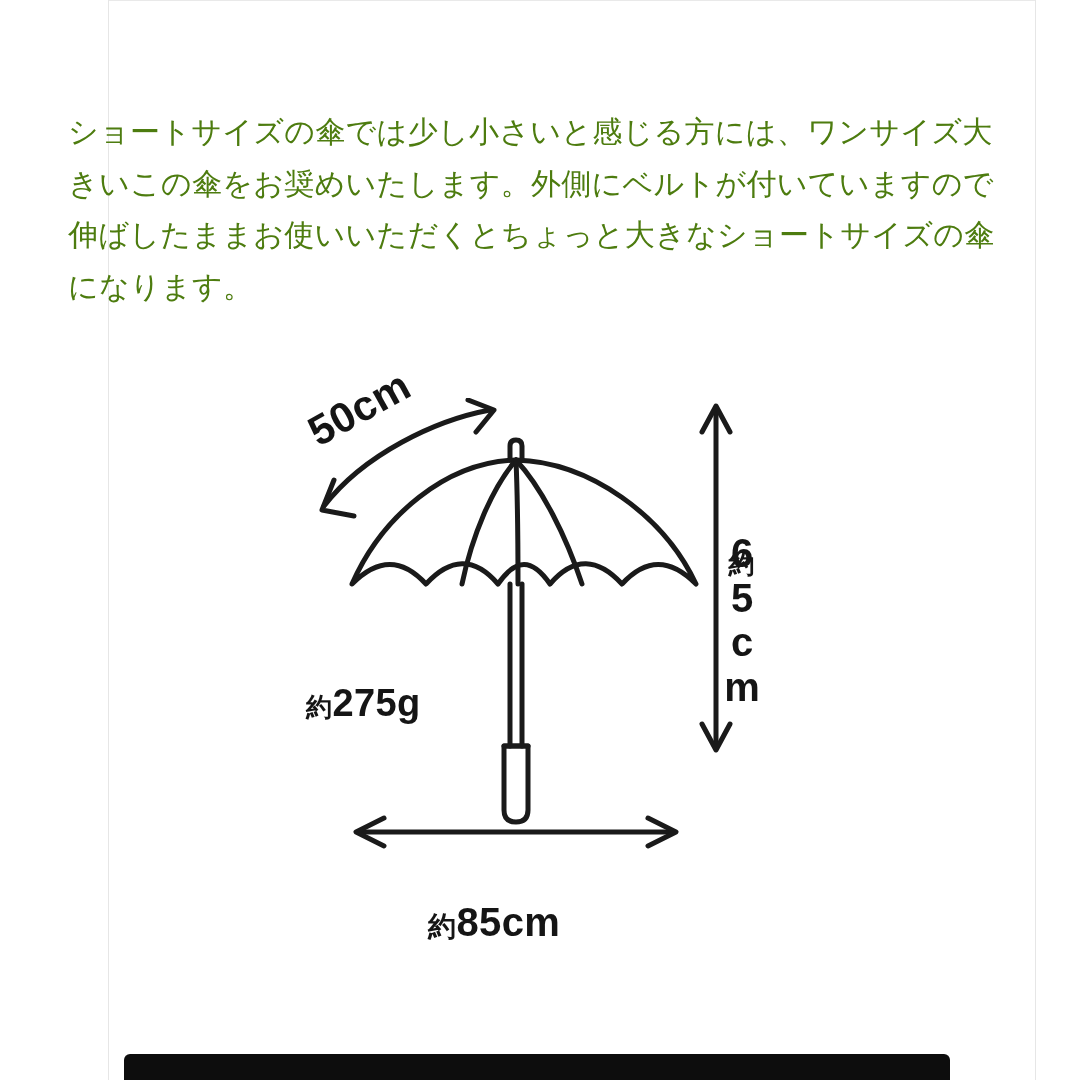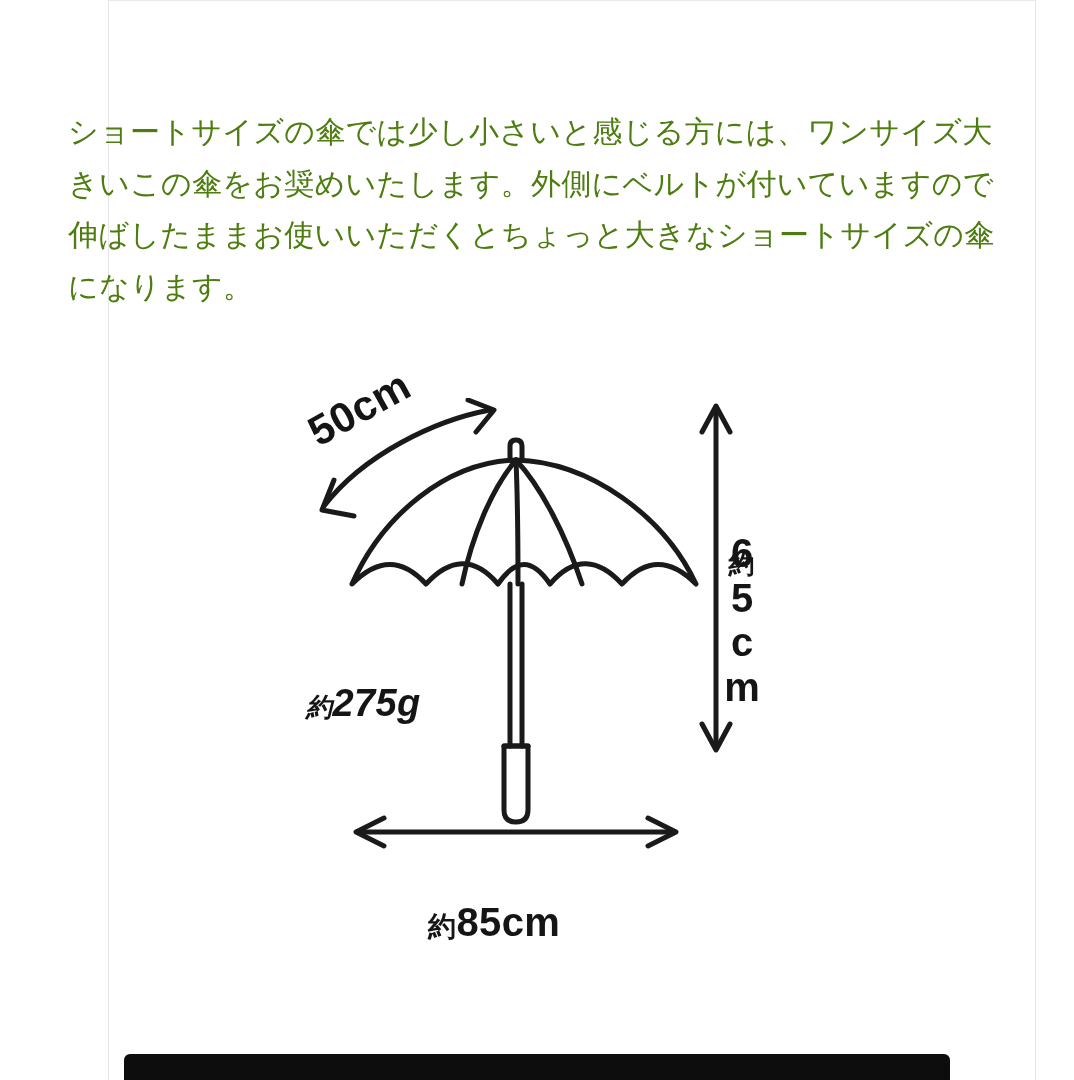--- a/index.html
+++ b/index.html
@@ -91,21 +91,20 @@
   }
   .label-height .small {
     font-size: 26px;
   }
   
   .label-weight {
     top: 682px;
     left: 306px;
     font-size: 38px;
     letter-spacing: 0.01em;
-    font-style: italic;
   }
   .label-weight .small {
     font-size: 26px;
     font-weight: bold;
   }
   
   .label-width {
     top: 900px;
     left: 428px;
     font-size: 40px;

